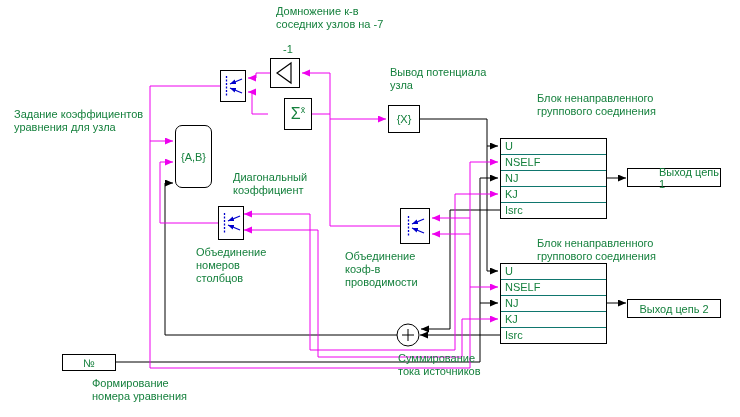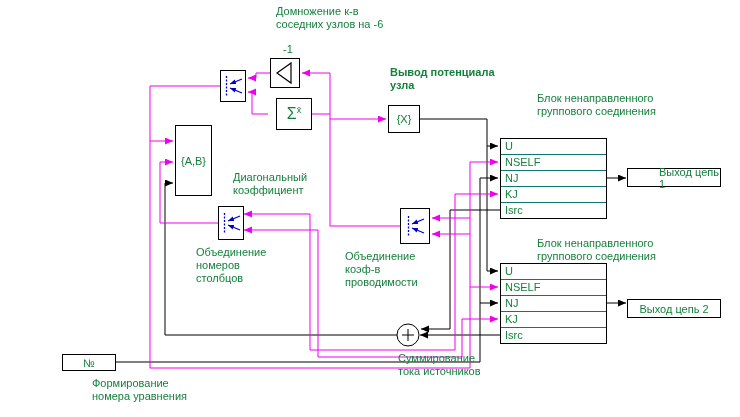--- a/index.html
+++ b/index.html
@@ -72,32 +72,36 @@
 
     <g>
       <circle cx="408" cy="335" r="11" fill="#fff" stroke="#000" stroke-width="1"></circle>
       <line x1="402" y1="335" x2="414" y2="335" stroke="#000" stroke-width="1"></line>
       <line x1="408" y1="329" x2="408" y2="341" stroke="#000" stroke-width="1"></line>
     </g>
   </svg>
 
   <div class="lbl" style="left:276px;top:5px;">
     <div>Домножение к-в</div>
-    <div>соседних узлов на -6</div>
+    <div>соседних узлов на -7</div>
   </div>
 
   <div class="lbl" style="left:283px;top:43px;">-1</div>
 
+  <div class="lbl" style="left:14px;top:108px;">
+    <div>Задание коэффициентов</div>
+    <div>уравнения для узла</div>
+  </div>
 
   <div class="lbl" style="left:233px;top:136px;margin-top:35px;">
     <div>Диагональный</div>
     <div>коэффициент</div>
   </div>
 
-  <div class="lbl" style="left:390px;top:66px;font-weight:bold;">
+  <div class="lbl" style="left:390px;top:66px;">
     <div>Вывод потенциала</div>
     <div>узла</div>
   </div>
 
   <div class="lbl" style="left:537px;top:92px;">
     <div>Блок ненаправленного</div>
     <div>группового соединения</div>
   </div>
 
   <div class="lbl" style="left:537px;top:237px;">
@@ -134,27 +138,27 @@
   </div>
 
   <div class="blk" style="left:220px;top:70px;width:26px;height:32px;">
     <svg width="24" height="30">
       <line x1="5.5" y1="5" x2="5.5" y2="25" stroke="#0000CC" stroke-width="1.3" stroke-dasharray="2,1.5"></line>
       <line x1="21" y1="8" x2="9" y2="13" stroke="#0000CC" stroke-width="1.3" marker-end="url(#ablue)"></line>
       <line x1="21" y1="22" x2="9" y2="17" stroke="#0000CC" stroke-width="1.3" marker-end="url(#ablue)"></line>
     </svg>
   </div>
 
-  <div class="blk" style="left:276px;top:98px;width:36px;height:32px;">
+  <div class="blk" style="left:284px;top:98px;width:28px;height:32px;">
     <span>
       <span class="sumsym">Σ</span><span class="xbar">x̄</span>
     </span>
   </div>
 
-  <div class="blk" style="left:175px;top:125px;width:37px;height:71px;">
+  <div class="blk" style="left:175px;top:125px;width:37px;height:63px;border-radius:7px;">
     <span class="abtxt">{A,B}</span>
   </div>
 
   <div class="blk" style="left:388px;top:105px;width:32px;height:28px;">
     <span class="abtxt">{X}</span>
   </div>
 
   <div class="blk" style="left:218px;top:206px;width:26px;height:34px;">
     <svg width="24" height="30">
       <line x1="5.5" y1="5" x2="5.5" y2="25" stroke="#0000CC" stroke-width="1.3" stroke-dasharray="2,1.5"></line>

